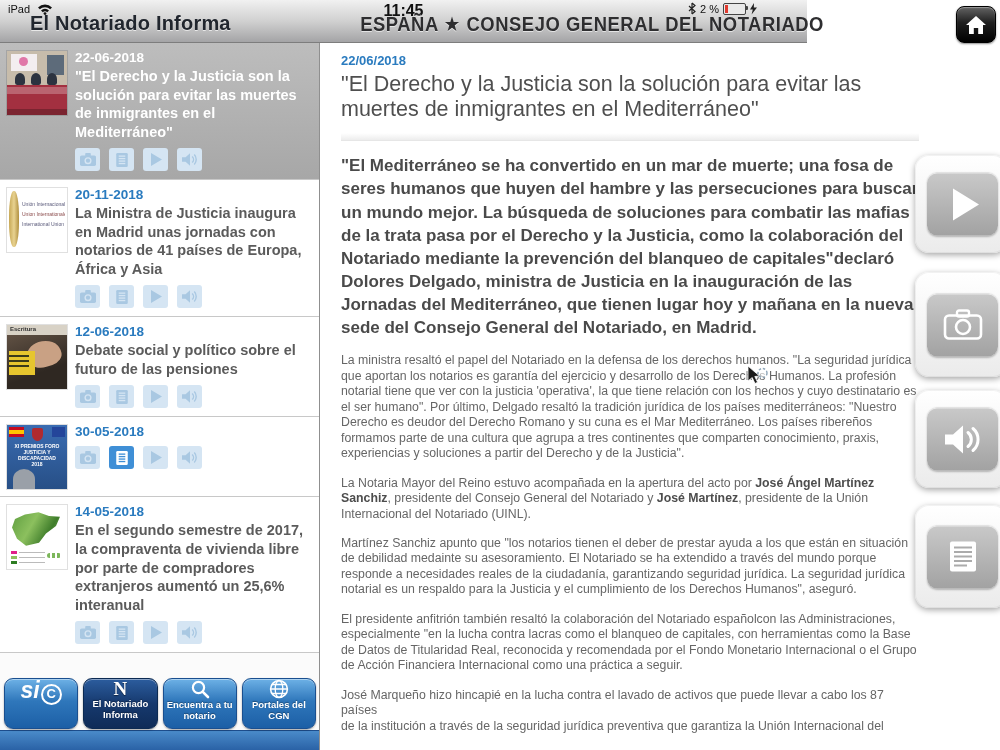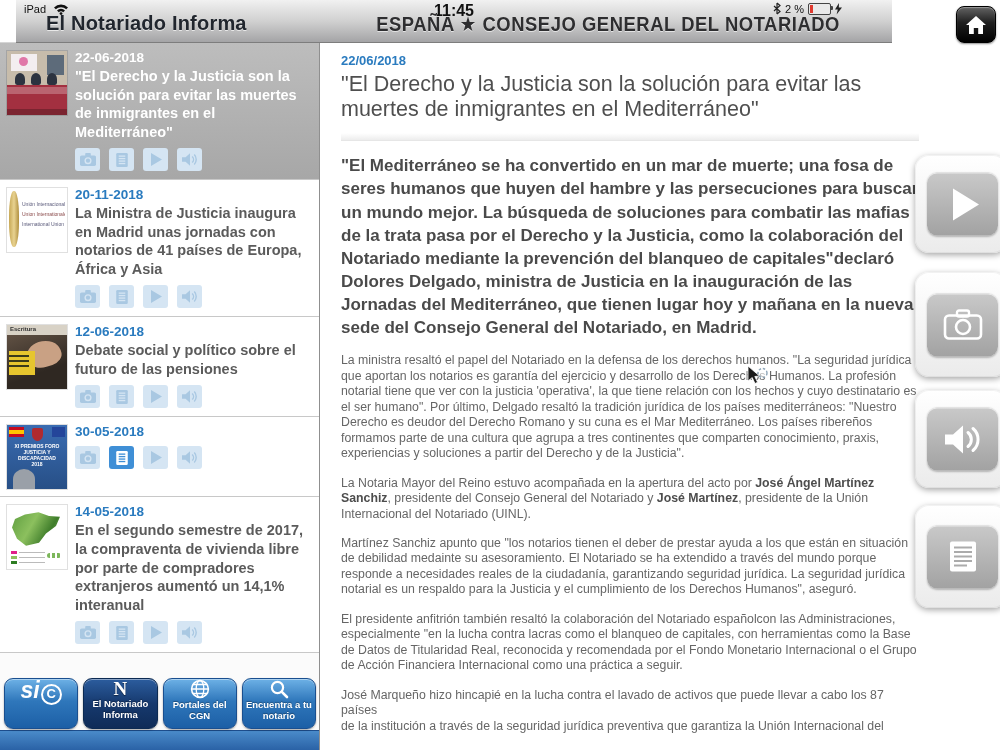--- a/index.html
+++ b/index.html
@@ -2,22 +2,22 @@
 <html><head>
 <meta charset="utf-8">
 <style>
   html,body{margin:0;padding:0;}
   body{
     width:1000px;height:750px;position:relative;overflow:hidden;background:#fff;
     font-family:"Liberation Sans","DejaVu Sans",sans-serif;
     -webkit-font-smoothing:antialiased;
   }
   
-  .topbar{position:absolute;top:0;left:0;width:876px;height:42px;z-index:50;
-    background:linear-gradient(#f1f1f1,#cfcfcf 52%,#a4a4a6);border-bottom:1px solid #7d7d7d;margin-left:16px;}
+  .topbar{position:absolute;top:0;left:0;width:807px;height:42px;z-index:50;
+    background:linear-gradient(#f1f1f1,#cfcfcf 52%,#a4a4a6);border-bottom:1px solid #7d7d7d;}
   .status{position:absolute;top:1px;left:0;right:0;height:16px;font-size:11px;color:#111;}
   .dev-label{position:absolute;left:8px;top:2px;font-size:11px;}
   .wifi{position:absolute;left:38px;top:3px;}
   .clock{position:absolute;left:0;right:0;top:1px;text-align:center;font-weight:bold;font-size:16px;}
   .status-right{position:absolute;right:50px;top:1px;display:flex;align-items:center;gap:4px;}
   .batt-pct{font-size:11px;}
   .battery{width:21px;height:10px;border:1px solid #444;border-radius:2px;position:relative;background:#e9e9e9;}
   .battery::after{content:"";position:absolute;right:-3px;top:2px;width:2px;height:4px;background:#444;border-radius:0 1px 1px 0;}
   .battery .fill{position:absolute;left:1px;top:1px;bottom:1px;width:3px;background:#e03a2f;}
   .app-title{position:absolute;left:30px;top:12px;font-size:20px;font-weight:bold;color:#21262e;
@@ -336,21 +336,21 @@
         <div class="map"></div>
         <div class="leg" style="top:46px;background:#e0218a;"></div>
           <div class="legline" style="top:47px;"></div>
         <div class="leg" style="top:51px;background:#8cc05e;"></div>
           <div class="legline" style="top:52px;"></div>
         <div class="leg" style="top:56px;background:#2e7d22;"></div>
           <div class="legline" style="top:57px;"></div>
         <div class="can"></div>
       </div>
       <div class="idate">14-05-2018</div>
-      <div class="ititle">En el segundo semestre de 2017, la compraventa de vivienda libre por parte de compradores extranjeros aumentó un 14,1% interanual</div>
+      <div class="ititle">En el segundo semestre de 2017, la compraventa de vivienda libre por parte de compradores extranjeros aumentó un 25,6% interanual</div>
       <div class="chips">
         <span class="chip">
             <svg width="16" height="13" viewBox="0 0 20 16">
               <rect x="0" y="3" width="20" height="13" rx="2"></rect>
               <rect x="6.5" y="0" width="7" height="5" rx="1"></rect>
               <circle class="hole" cx="10" cy="9.5" r="4.4"></circle>
               <circle cx="10" cy="9.5" r="2.7"></circle>
             </svg>
           </span>
         <span class="chip">
@@ -378,37 +378,37 @@
 
   </div>
 
   <div class="tabbar">
     <div class="tab">
       <span class="sic"><span>si</span><span class="cc">C</span></span>
     </div>
     <div class="tab selected">
       <span class="nlogo">N</span>
       <span class="tab-label">El Notariado Informa</span>
+    </div>
+    <div class="tab">
+      <svg width="20" height="20" viewBox="0 0 20 20">
+          <circle cx="8.5" cy="8.5" r="5.6" fill="none" stroke="#fff" stroke-width="2.2"></circle>
+          <line x1="12.8" y1="12.8" x2="18" y2="18" stroke="#fff" stroke-width="2.6" stroke-linecap="round"></line>
+        </svg>
+      <span class="tab-label">Encuentra a tu notario</span>
     </div>
     <div class="tab">
       <svg width="20" height="20" viewBox="0 0 20 20">
           <circle cx="10" cy="10" r="8.4" fill="none" stroke="#fff" stroke-width="1.6"></circle>
           <ellipse cx="10" cy="10" rx="3.8" ry="8.4" fill="none" stroke="#fff" stroke-width="1.3"></ellipse>
           <line x1="1.6" y1="10" x2="18.4" y2="10" stroke="#fff" stroke-width="1.3"></line>
           <line x1="2.8" y1="5.5" x2="17.2" y2="5.5" stroke="#fff" stroke-width="1.3"></line>
           <line x1="2.8" y1="14.5" x2="17.2" y2="14.5" stroke="#fff" stroke-width="1.3"></line>
         </svg>
       <span class="tab-label">Portales del CGN</span>
-    </div>
-    <div class="tab">
-      <svg width="20" height="20" viewBox="0 0 20 20">
-          <circle cx="8.5" cy="8.5" r="5.6" fill="none" stroke="#fff" stroke-width="2.2"></circle>
-          <line x1="12.8" y1="12.8" x2="18" y2="18" stroke="#fff" stroke-width="2.6" stroke-linecap="round"></line>
-        </svg>
-      <span class="tab-label">Encuentra a tu notario</span>
     </div>
   </div>
   <div class="bottom-strip"></div>
 </div>
 
 <div class="main">
   <div class="article">
     <div class="a-date">22/06/2018</div>
     <div class="a-title">"El Derecho y la Justicia son la solución para evitar las muertes de inmigrantes en el Mediterráneo"</div>
     <div class="title-divider"></div>

